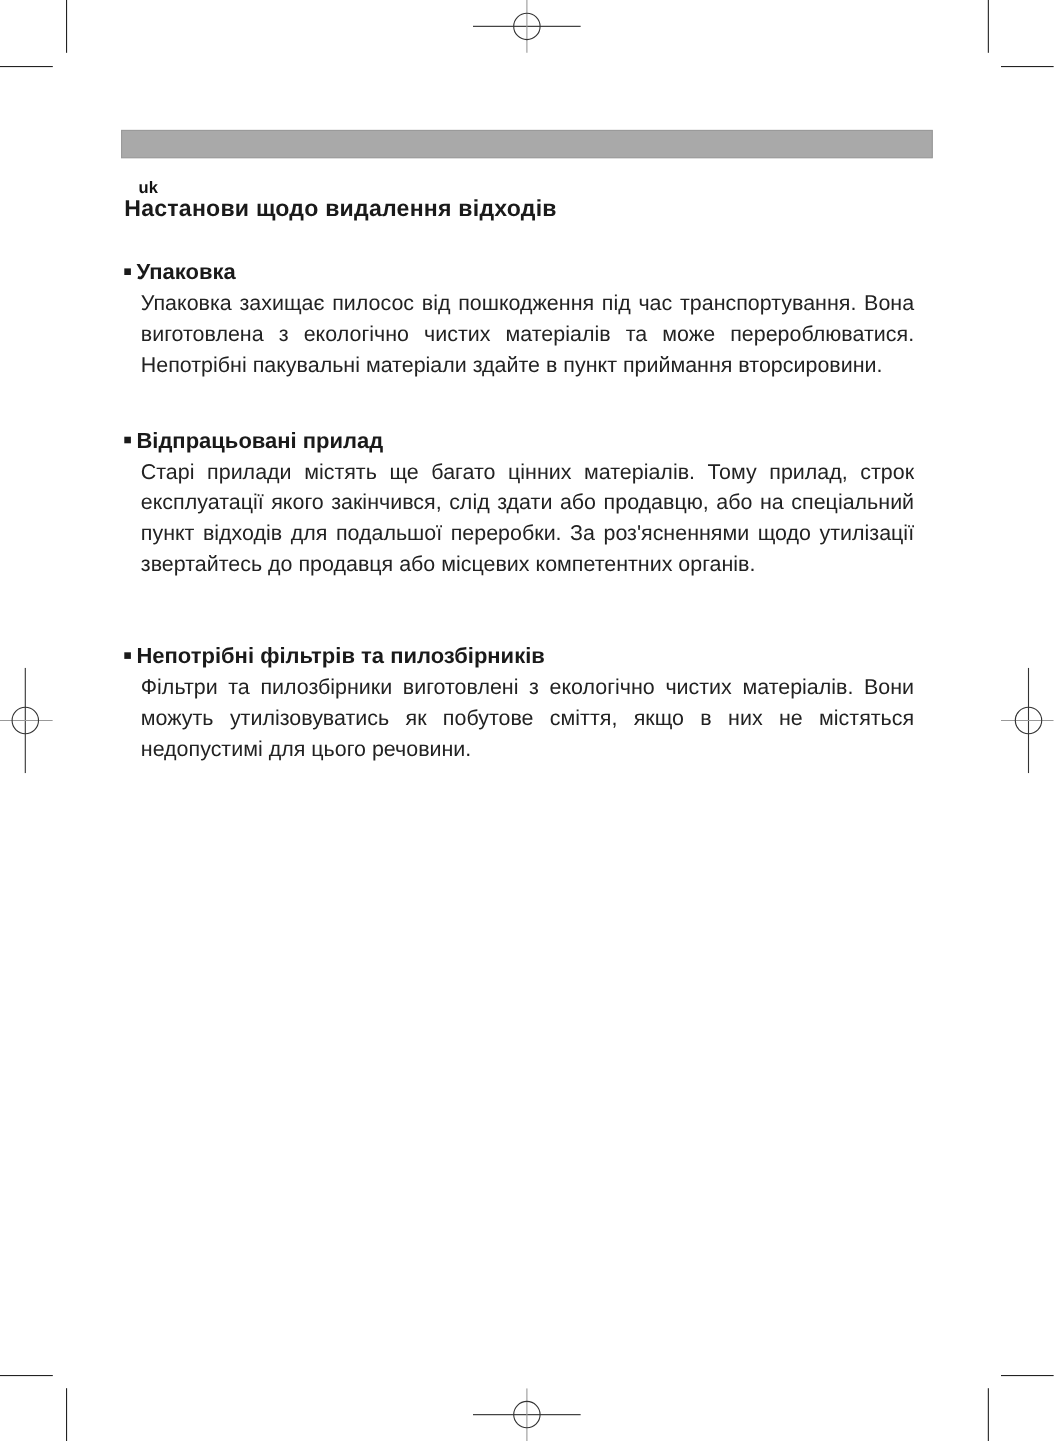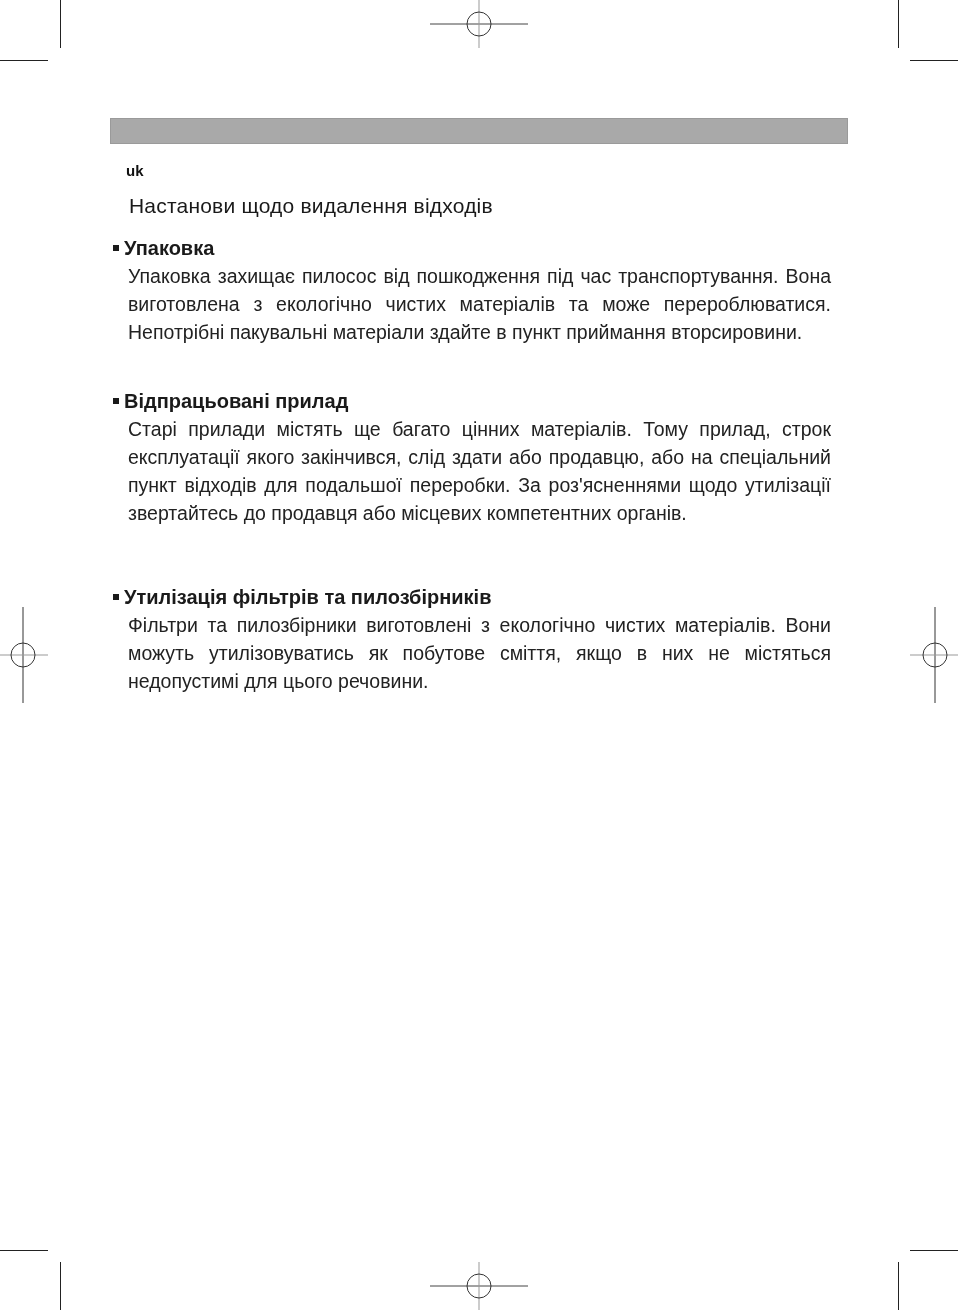--- a/index.html
+++ b/index.html
@@ -3,21 +3,21 @@
 <meta charset="utf-8">
 <style>
   html, body { margin: 0; padding: 0; background: #ffffff; }
   body { width: 958px; height: 1310px; position: relative; overflow: hidden;
          font-family: "Liberation Sans", "DejaVu Sans", sans-serif; color: #1a1a1a; }
   .mark { position: absolute; background: #222; }
   .regmark { position: absolute; }
   .lang-bar { position: absolute; left: 110px; top: 118px; width: 738px; height: 26px;
               background: #a9a9a9; box-shadow: inset 0 0 0 1px #9a9a9a; }
   .lang-bar span { position: absolute; left: 16px; top: 4px; font-weight: bold; font-size: 15px; color: #111; margin-top: 40px; }
-  .title { position: absolute; left: 113px; top: 178px; font-size: 21px; font-weight: normal; margin: 16px;
+  .title { position: absolute; left: 113px; top: 178px; font-size: 21px; font-weight: bold; margin: 0;
            letter-spacing: 0.2px; }
   .section { position: absolute; left: 113px; width: 734px; }
   .section h2 { margin: 0; font-size: 20px; font-weight: bold; line-height: 28px; }
   .section h2 .bullet { display: inline-block; width: 6px; height: 6px; background: #1a1a1a;
                         vertical-align: middle; margin-right: 5px; position: relative; top: -2px; }
   .section p { margin: 0 16px 0 15px; font-size: 19.5px; line-height: 28px; text-align: justify;
                text-align-last: left; color: #222; }
 </style>
 </head>
 <body>
@@ -62,15 +62,15 @@
   <h2><span class="bullet"></span><span>Упаковка</span></h2>
   <p>Упаковка захищає пилосос від пошкодження під час транспортування. Вона виготовлена з екологічно чистих матеріалів та може перероблюватися. Непотрібні пакувальні матеріали здайте в пункт приймання вторсировини.</p>
 </div>
 
 <div class="section" style="top:387px;">
   <h2><span class="bullet"></span><span>Відпрацьовані прилад</span></h2>
   <p>Старі прилади містять ще багато цінних матеріалів. Тому прилад, строк експлуатації якого закінчився, слід здати або продавцю, або на спеціальний пункт відходів для подальшої переробки. За роз'ясненнями щодо утилізації звертайтесь до продавця або місцевих компетентних органів.</p>
 </div>
 
 <div class="section" style="top:583px;">
-  <h2><span class="bullet"></span><span>Утилізація фільтрів та пилозбірників</span></h2>
+  <h2><span class="bullet"></span><span>Непотрібні фільтрів та пилозбірників</span></h2>
   <p>Фільтри та пилозбірники виготовлені з екологічно чистих матеріалів. Вони можуть утилізовуватись як побутове сміття, якщо в них не містяться недопустимі для цього речовини.</p>
 </div>
 
 </body></html>

